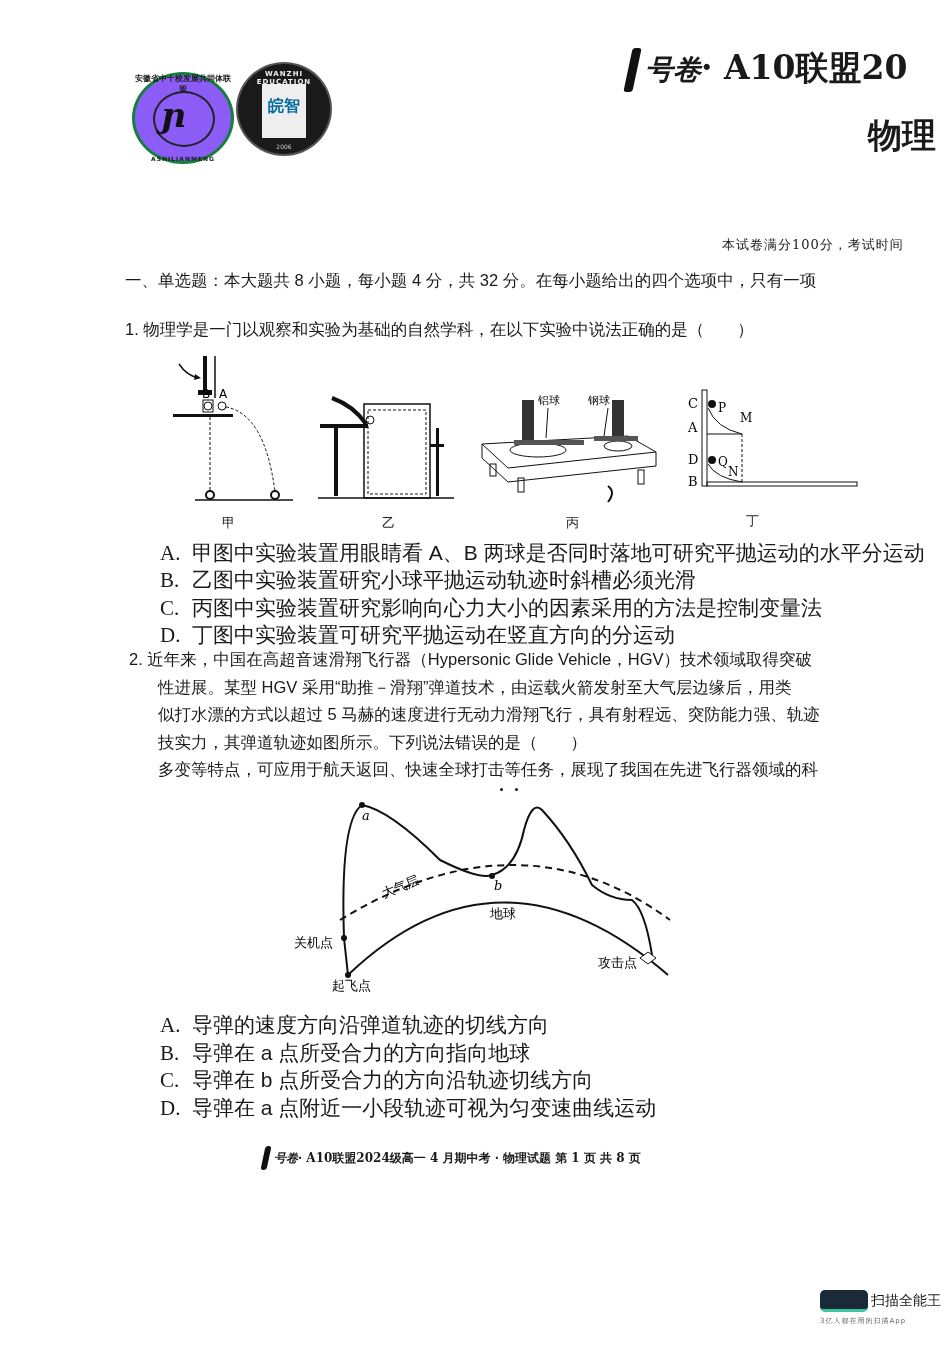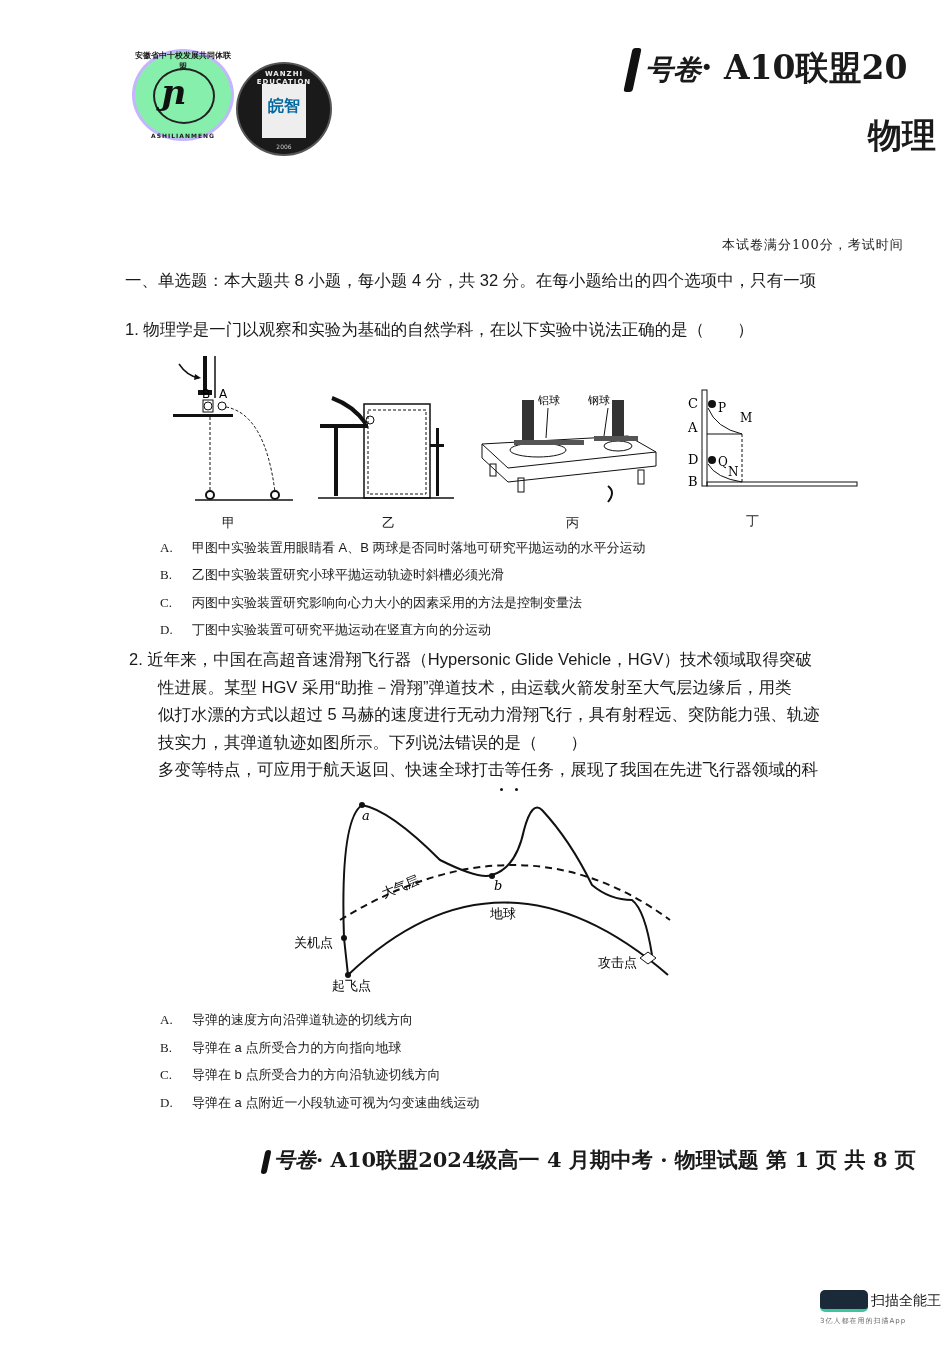--- a/index.html
+++ b/index.html
@@ -1,45 +1,45 @@
 <!DOCTYPE html>
 <html><head>
 <meta charset="utf-8">
 <style>
   html, body { margin:0; padding:0; }
   body { width:950px; height:1345px; background:#fff; position:relative; overflow:hidden;
          font-family:"DejaVu Serif","Liberation Serif",serif; color:#1a1a1a; }
   .abs { position:absolute; }
   .logo { position:absolute; border-radius:50%; }
-  .logo1 { left:132px; top:49px; width:96px; height:86px; border:3px solid #c4b5fd; background:#86efac; }
+  .logo1 { left:132px; top:72px; width:96px; height:86px; border:3px solid #15803d; background:#8b5cf6; }
   .logo1 .inner { position:absolute; left:18px; top:16px; width:58px; height:52px; border:2px solid #222; border-radius:50%; }
   .logo1 .mark { position:absolute; left:26px; top:20px; font:italic bold 34px "DejaVu Serif",serif; color:#111; }
   .logo1 .ring { position:absolute; left:0; top:-2px; width:96px; text-align:center; font:bold 8px "DejaVu Sans",sans-serif; }
   .logo1 .ring2 { position:absolute; left:0; bottom:-1px; width:96px; text-align:center; font:bold 6px "DejaVu Sans",sans-serif; letter-spacing:1px;}
   .logo2 { left:236px; top:62px; width:92px; height:90px; background:#1a1a1a; border:2px solid #555; }
   .logo2 .t1 { position:absolute; top:6px; width:92px; text-align:center; color:#eee; font:bold 7px "DejaVu Sans",sans-serif; letter-spacing:1px; }
   .logo2 .house { position:absolute; left:24px; top:20px; width:44px; height:54px; background:#eee; }
   .logo2 .house span { position:absolute; left:0; top:12px; width:44px; text-align:center; color:#0369a1; font:bold 16px "DejaVu Sans",sans-serif; }
   .logo2 .yr { position:absolute; bottom:4px; width:92px; text-align:center; color:#ccc; font:6px "DejaVu Sans",sans-serif; }
   .brush { display:inline-block; width:9px; height:44px; background:#111; transform:skewX(-12deg); border-radius:3px; vertical-align:middle; margin-right:8px; }
   .title1 { left:628px; top:46px; font-size:33px; font-weight:bold; white-space:nowrap; }
   .title1 .cal { font-family:"DejaVu Serif",serif; font-style:italic; font-size:28px; }
   .title2 { left:868px; top:113px; font-size:34px; font-weight:bold; white-space:nowrap; }
   .meta { left:722px; top:236px; font-size:13px; white-space:nowrap; letter-spacing:1px; }
   .txt { font-family:"Liberation Sans","DejaVu Sans",sans-serif; font-size:16.5px; line-height:27px; white-space:nowrap; }
   .sec { left:125px; top:267px; }
   .q1 { left:125px; top:316px; }
-  .opt { position:absolute; font-family:"Liberation Sans","DejaVu Sans",sans-serif; font-size:13px; white-space:nowrap; }
+  .opt { position:absolute; font-family:"Liberation Sans","DejaVu Sans",sans-serif; font-size:21px; white-space:nowrap; }
   .opt .l { display:inline-block; width:32px; font-family:"Liberation Serif",serif; }
   .q2 { left:129px; top:646px; line-height:27.5px; }
   .dots { left:500px; top:776px; width:30px; }
   .dots i { display:inline-block; width:3px; height:3px; background:#111; border-radius:50%; margin-right:12px; }
   .fig { position:absolute; }
   .cap { position:absolute; font-size:13px; font-family:"DejaVu Sans",sans-serif; }
-  .footer { left:263px; top:1146px; font-size:21px; font-weight:bold; white-space:nowrap; font-family:"DejaVu Serif",serif; }
+  .footer { left:263px; top:1146px; font-size:12px; font-weight:bold; white-space:nowrap; font-family:"DejaVu Serif",serif; }
   .footer .brush { height:24px; width:6px; margin-right:5px; }
   .cs { left:820px; top:1290px; }
   .cs .badge { display:inline-block; width:24px; height:22px; background:#1b2a38; border-radius:5px; color:#fff; font:bold 11px "DejaVu Sans",sans-serif; text-align:center; line-height:20px; border-bottom:3px solid #3cc69b; box-sizing:border-box; vertical-align:middle;padding-left:48px; }
   .cs .name { font:14px "DejaVu Sans",sans-serif; vertical-align:middle; margin-left:3px; }
   .cs .sub { font:7px "DejaVu Sans",sans-serif; color:#666; margin-top:4px; letter-spacing:1px; }
 </style>
 </head>
 <body>
 
 <div class="logo logo1">

